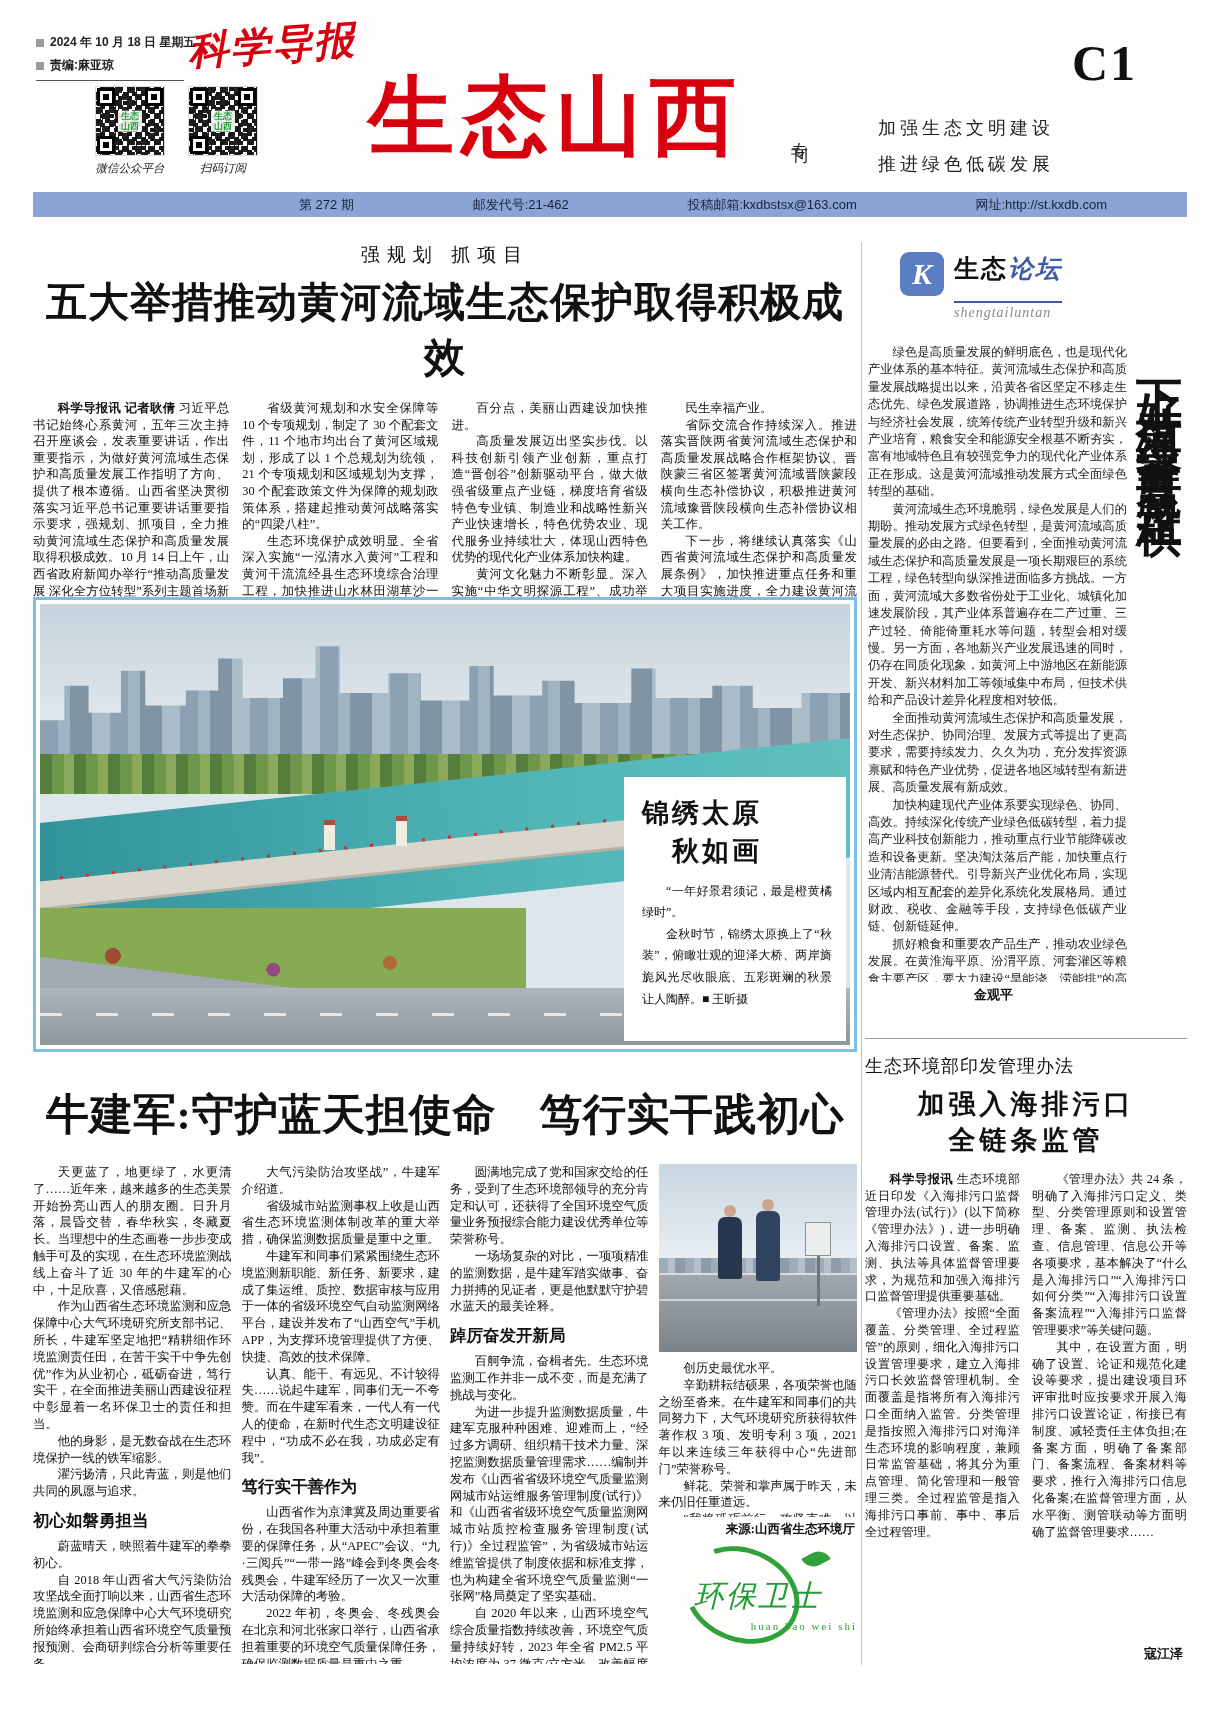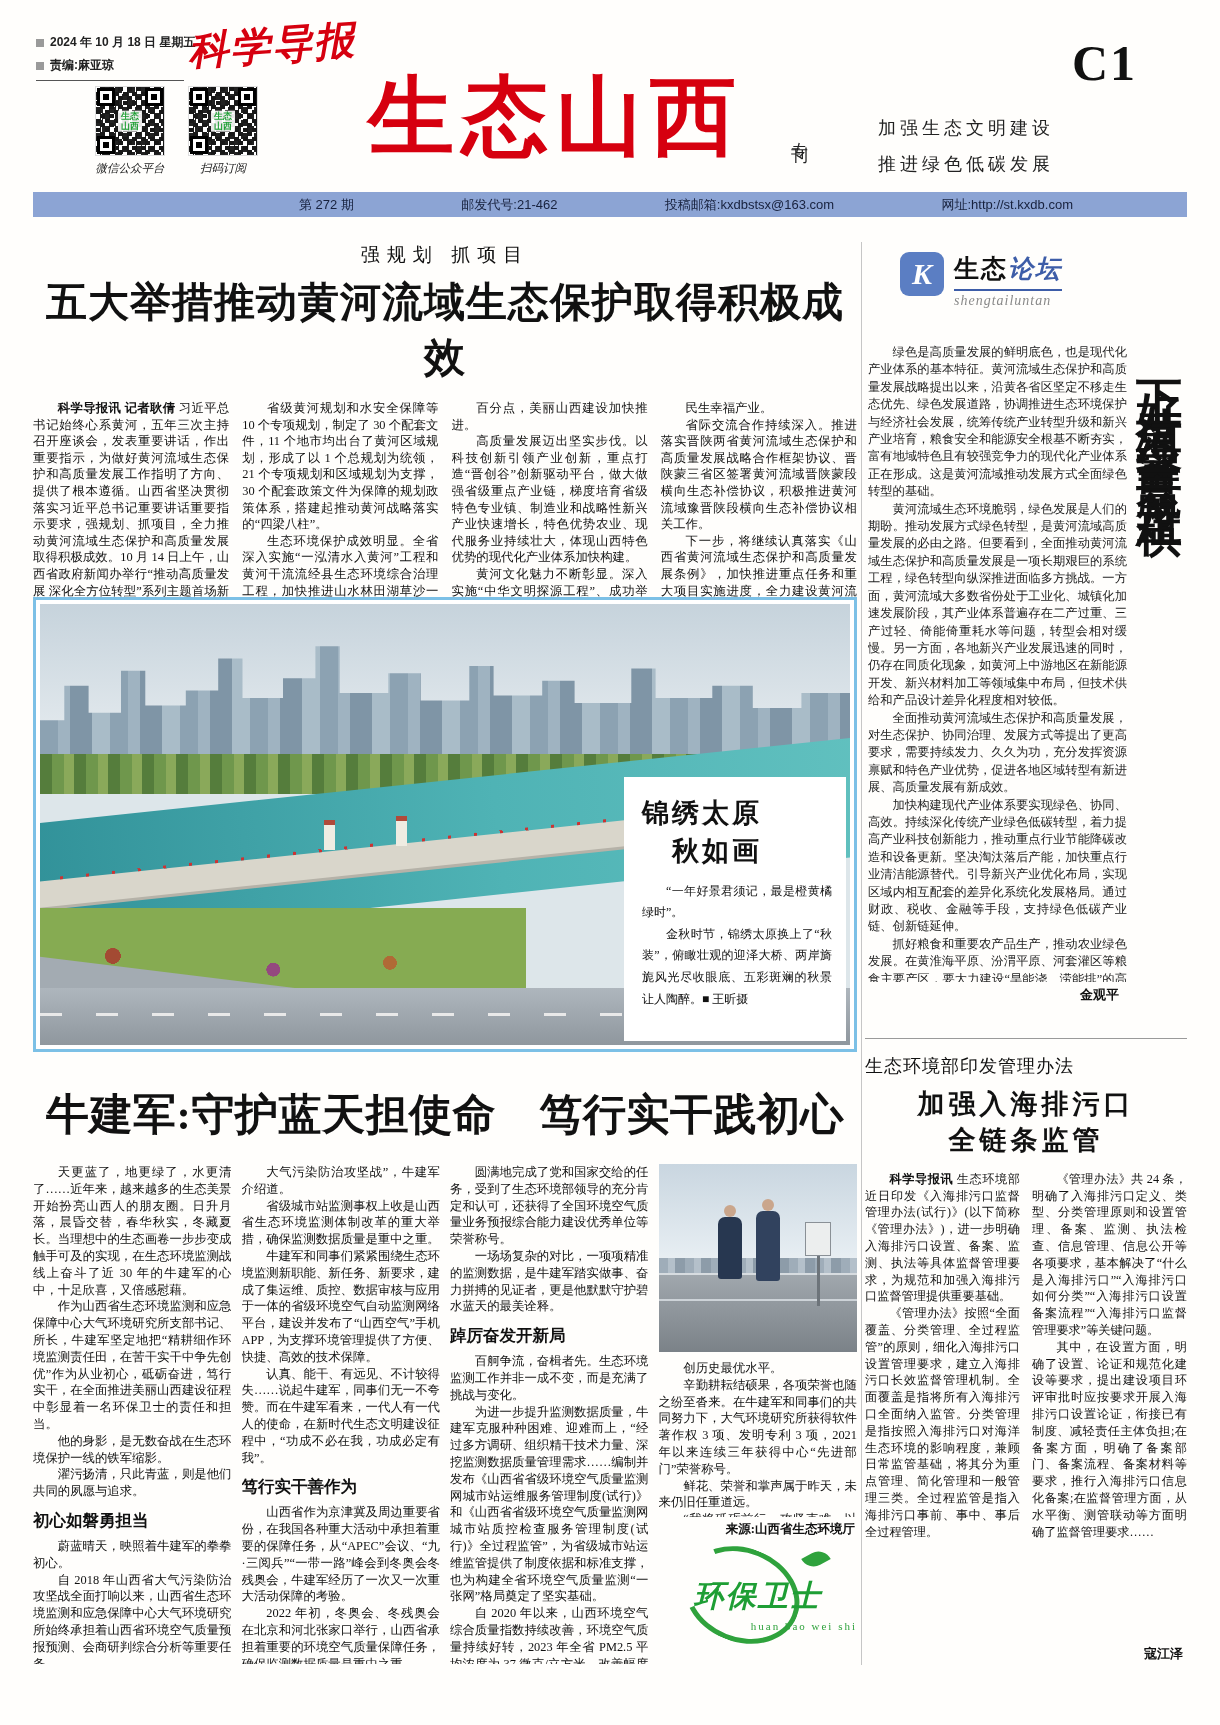--- a/index.html
+++ b/index.html
@@ -36,21 +36,21 @@
 
   .mainTitle { position:absolute; left:330px; top:72px; width:452px; text-align:center;
                font-size:86px; font-weight:900; color:#d6000f; letter-spacing:8px; line-height:1.05; }
   .edition { position:absolute; left:788px; top:128px; writing-mode:vertical-rl; text-orientation:upright;
              font-size:17px; letter-spacing:6px; color:#222; font-family:"Liberation Sans",sans-serif; }
   .slogan { position:absolute; left:878px; top:110px; font-size:18px; line-height:2.0;
             letter-spacing:4px; color:#222; }
 
   .infobar { position:absolute; left:33px; top:192px; width:1154px; height:25px; background:#8ca4d4;
              display:flex; align-items:center; font-family:"Liberation Sans",sans-serif;
-             font-size:13px; color:#17213d; padding-left:266px; padding-right:114px;
+             font-size:13px; color:#17213d; padding-left:266px; padding-right:80px;
              justify-content:space-between; white-space:nowrap; }
 
   .vline { position:absolute; left:861px; top:242px; height:1423px; width:1px; background:#c6c6c6; }
 
   
   .a1 { position:absolute; left:33px; top:242px; width:824px; }
   .a1 .kicker { text-align:center; font-size:19px; letter-spacing:7px;
                 font-family:"Liberation Sans",sans-serif; }
   .a1 h1 { text-align:center; font-size:41px; font-weight:900; letter-spacing:1px; margin-top:7px;
            font-family:"Liberation Sans","DejaVu Sans",sans-serif; }
@@ -120,35 +120,35 @@
   .equip { position:absolute; right:13%; top:31%; width:26px; height:34px; background:#eceeee;
             border:1px solid #8a9096; }
   .equip::after { content:""; position:absolute; left:11px; top:33px; width:3px; height:50px; background:#6d747a; }
   .source { flex:none; text-align:right; font-weight:bold; font-size:12.5px; margin:4px 2px 6px 0; }
   .badge { flex:none; height:120px; position:relative; }
   .badge .ring { position:absolute; left:24px; top:4px; width:118px; height:94px; border:5px solid #2fa23c;
                  border-radius:50%; border-left-color:transparent; transform:rotate(22deg); }
   .badge .leaf { position:absolute; right:28px; top:8px; width:26px; height:14px; background:#2fa23c;
                  border-radius:0 14px 0 14px; transform:rotate(-28deg); }
   .badge .bt { position:absolute; left:0; right:0; top:32px; text-align:center; font-size:30px;
-               font-weight:bold; font-style:italic; color:#1e9e34; letter-spacing:2px; }
+               font-weight:normal; font-style:italic; color:#1e9e34; letter-spacing:2px; }
   .badge .bp { position:absolute; left:0; right:0; top:76px; text-align:right; font-size:11px;
                color:#2fa23c; letter-spacing:2px; }
 
   
   .forum-head { position:absolute; left:900px; top:252px; display:flex; gap:10px; align-items:flex-start; }
   .klogo { width:44px; height:44px; background:#5b7ec3; border-radius:9px; color:#fff; font-size:30px;
            font-weight:bold; font-style:italic; display:flex; align-items:center; justify-content:center; }
   .forum-title { font-size:25px; font-weight:bold; letter-spacing:2px;
-                 border-bottom:2px solid #3d5da8; padding-bottom:4px; }
+                 border-bottom:2px solid #3d5da8; padding-bottom:16px; }
   .forum-title .blue { color:#3d5da8; font-style:italic; }
   .forum-pinyin { font-style:italic; color:#8a8a8a; font-size:14px; letter-spacing:1px; margin-top:2px; }
 
   .forum-body { position:absolute; left:868px; top:344px; width:319px; height:660px; display:flex; }
-  .forum-left { flex:1 1 auto; display:flex; flex-direction:column; overflow:hidden; }
+  .forum-left { flex:1 1 auto; display:flex; flex-direction:column; overflow:hidden;align-items:center; }
   .forum-left .plist { flex:1 1 auto; overflow:hidden; }
   .forum-left p { font-size:12.3px; line-height:17.4px; text-align:justify; text-indent:2em; color:#222; }
   .forum-sign { flex:none; text-align:right; font-weight:bold; font-size:13px; padding:4px 8px 0 0; }
   .vtitle { flex:none; width:56px; writing-mode:vertical-rl; text-orientation:upright; font-size:46px;
             font-weight:900; letter-spacing:13px; line-height:56px; margin-left:4px; }
 
   .sb-divider { position:absolute; left:865px; top:1038px; width:322px; border-top:1px solid #9a9a9a; }
 
   
   .a3 { position:absolute; left:865px; top:1054px; width:322px; }

